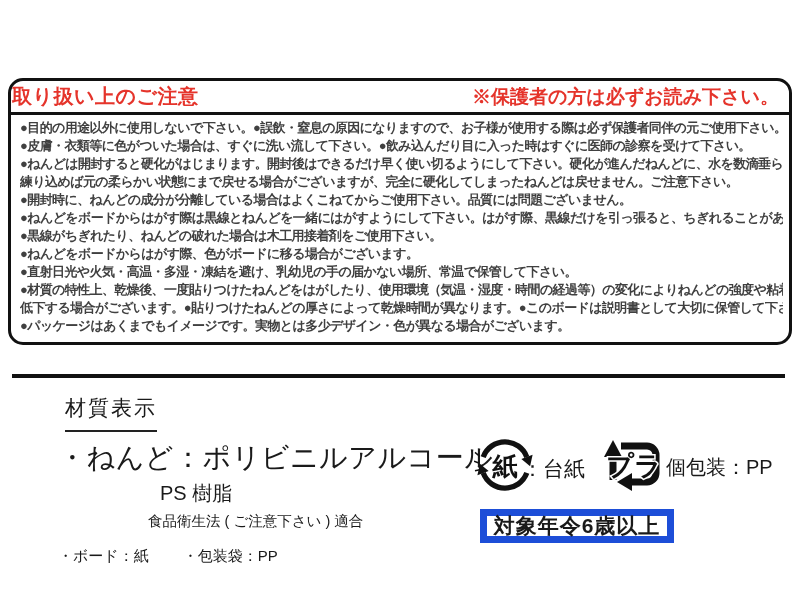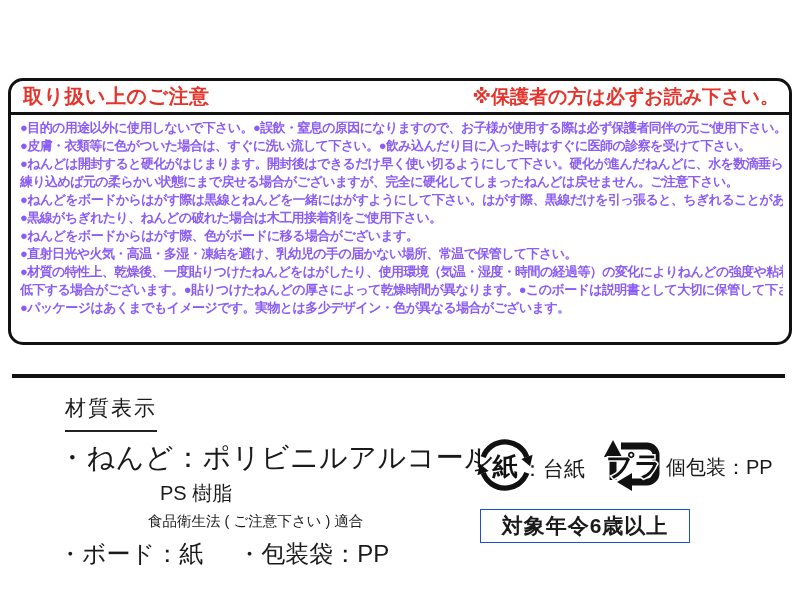--- a/index.html
+++ b/index.html
@@ -4,68 +4,69 @@
 <style>
   * { margin:0; padding:0; box-sizing:border-box; }
   html,body { width:800px; height:600px; background:#ffffff; overflow:hidden;
     font-family:"Liberation Sans","DejaVu Sans",sans-serif; color:#1a1a1a; }
   .stage { position:relative; width:800px; height:600px; background:#fff; }
 
   
   .notice-box { position:absolute; left:8px; top:78px; width:784px; height:267px;
     border:3px solid #111; border-radius:15px; background:#fff; overflow:hidden; }
   .notice-header { display:flex; justify-content:space-between; align-items:center;
-    height:34px; padding:0 10px 0 12px; border-bottom:3px solid #111; }
+    height:34px; padding:0 10px 0 1px; border-bottom:3px solid #111;font-family:Liberation Serif, serif; }
   .notice-title { color:#e5342b; font-size:20px; font-weight:bold; letter-spacing:.5px; white-space:nowrap; }
   .guardian-note { color:#e5342b; font-size:19px; font-weight:bold; white-space:nowrap; }
   .notice-body { padding:4px 6px 0 9px; }
   .notice-line { font-size:13px; font-weight:600; letter-spacing:-0.6px;
-    line-height:18px; white-space:nowrap; overflow:hidden; color:#8b5cf6; }
+    line-height:18px; white-space:nowrap; overflow:hidden; color:#404040; }
 
   
   .divider { position:absolute; left:12px; top:374px; width:773px; height:4px; background:#111; }
 
   
   .materials { position:absolute; left:58px; top:394px; width:400px; }
   .materials-title { display:inline-block; margin-left:7px; font-size:21px; letter-spacing:2px;
     border-bottom:2px solid #222; padding-bottom:8px; }
   .mat-clay { margin-top:7px; font-size:28px; letter-spacing:.5px; white-space:nowrap;text-align:right; }
   .mat-resin { margin-left:102px; margin-top:3px; font-size:20px; white-space:nowrap; }
   .mat-law { margin-left:90px; margin-top:5px; font-size:14.5px; white-space:nowrap; }
-  .mat-row { display:flex; gap:34px; margin-top:7px; font-size:24px; white-space:nowrap; }
+  .mat-row { display:flex; gap:34px; margin-top:16px; font-size:15px; white-space:nowrap; }
 
   
   .paper-mark { position:absolute; left:474px; top:434px; width:62px; height:62px; }
   .paper-usage { position:absolute; left:522px; top:455px; font-size:21px; white-space:nowrap; }
   .plastic-mark { position:absolute; left:600px; top:432px; width:64px; height:62px; }
   .plastic-usage { position:absolute; left:666px; top:454px; font-size:20px; white-space:nowrap; }
 
   .mark-text { font-weight:800; fill:#111; stroke:#fff; stroke-width:3px; paint-order:stroke;
     font-family:"Liberation Sans","DejaVu Sans",sans-serif; }
 
   
-  .age-box { position:absolute; left:480px; top:509px; width:210px; height:34px;
-    border:1px solid #1d4ed8; display:flex; align-items:center; justify-content:center; }
+  .age-box { position:absolute; left:480px; top:509px; width:194px; height:34px;
+    border:7px solid #1d4ed8; display:flex; align-items:center; justify-content:center; }
   .age-text { font-size:21px; font-weight:600; letter-spacing:1px; white-space:nowrap; }
 </style>
 </head>
 <body>
 
 <div class="stage">
 
   <div class="notice-box">
     <div class="notice-header">
       <span class="notice-title">取り扱い上のご注意</span>
       <span class="guardian-note">※保護者の方は必ずお読み下さい。</span>
     </div>
     <div class="notice-body">
       <div class="notice-line">●目的の用途以外に使用しないで下さい。●誤飲・窒息の原因になりますので、お子様が使用する際は必ず保護者同伴の元ご使用下さい。</div>
       <div class="notice-line">●皮膚・衣類等に色がついた場合は、すぐに洗い流して下さい。●飲み込んだり目に入った時はすぐに医師の診察を受けて下さい。</div>
       <div class="notice-line">●ねんどは開封すると硬化がはじまります。開封後はできるだけ早く使い切るようにして下さい。硬化が進んだねんどに、水を数滴垂らし</div>
       <div class="notice-line">練り込めば元の柔らかい状態にまで戻せる場合がございますが、完全に硬化してしまったねんどは戻せません。ご注意下さい。</div>
+      <div class="notice-line">●開封時に、ねんどの成分が分離している場合はよくこねてからご使用下さい。品質には問題ございません。</div>
       <div class="notice-line">●ねんどをボードからはがす際は黒線とねんどを一緒にはがすようにして下さい。はがす際、黒線だけを引っ張ると、ちぎれることがあります。</div>
       <div class="notice-line">●黒線がちぎれたり、ねんどの破れた場合は木工用接着剤をご使用下さい。</div>
       <div class="notice-line">●ねんどをボードからはがす際、色がボードに移る場合がございます。</div>
       <div class="notice-line">●直射日光や火気・高温・多湿・凍結を避け、乳幼児の手の届かない場所、常温で保管して下さい。</div>
       <div class="notice-line">●材質の特性上、乾燥後、一度貼りつけたねんどをはがしたり、使用環境（気温・湿度・時間の経過等）の変化によりねんどの強度や粘着力が</div>
       <div class="notice-line">低下する場合がございます。●貼りつけたねんどの厚さによって乾燥時間が異なります。●このボードは説明書として大切に保管して下さい。</div>
       <div class="notice-line">●パッケージはあくまでもイメージです。実物とは多少デザイン・色が異なる場合がございます。</div>
     </div>
   </div>
 

